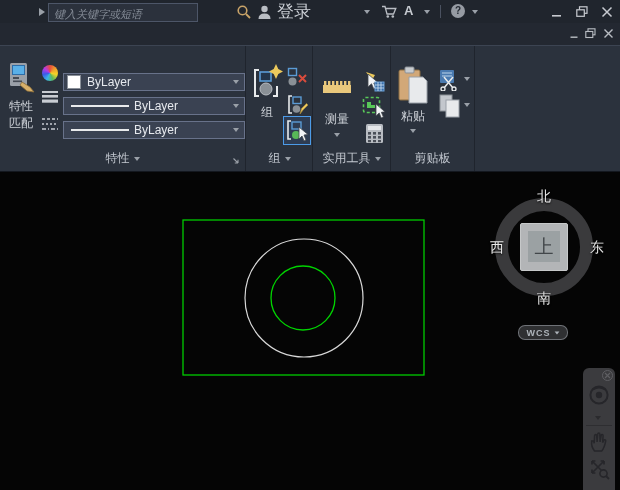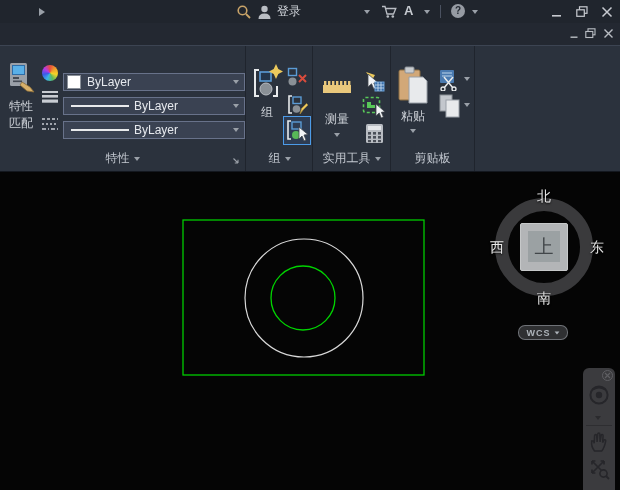--- a/index.html
+++ b/index.html
@@ -10,21 +10,21 @@
   
   .titlebar{position:absolute;top:0;left:0;right:0;height:23px;background:#20252d;}
   .tri-right{width:0;height:0;border-top:4px solid transparent;border-bottom:4px solid transparent;
              border-left:6px solid #9aa0a8;}
   .searchbox{position:absolute;left:48px;top:3px;width:148px;height:17px;background:#2b313c;
              border:1px solid #4d5668;}
   .searchbox input{width:100%;height:100%;background:transparent;border:0;outline:none;
              color:#cfd3d9;font-size:11px;padding:0 5px;box-sizing:border-box;
              font-family:"Liberation Sans","DejaVu Sans",sans-serif;}
   .searchbox input::placeholder{color:#858c97;font-style:italic;}
-  .tb-text{color:#cdd1d7;font-size:12px;line-height:23px;}
+  .tb-text{color:#cdd1d7;font-size:17px;line-height:23px;}
   .caret{width:0;height:0;border-left:3.5px solid transparent;border-right:3.5px solid transparent;
          border-top:4px solid #9aa0a8;}
   .vsep{width:1px;height:13px;background:#4a5160;}
   .helpcircle{width:14px;height:14px;border-radius:50%;background:#969ba3;color:#242a33;
               font-size:10px;font-weight:bold;text-align:center;line-height:14px;}
 
   
   .menubar{position:absolute;top:23px;left:0;right:0;height:22px;background:#232831;
            border-bottom:1px solid #3c4452;}
 
@@ -71,20 +71,23 @@
 
   .btn{cursor:default;}
 </style>
 </head>
 <body>
 
 <div class="app">
 
   <div class="titlebar">
     <div class="abs tri-right" style="left:39px;top:8px;"></div>
+    <div class="searchbox">
+      <input type="text" placeholder="键入关键字或短语" style="">
+    </div>
     <svg class="abs" style="left:236px;top:4px;" width="16" height="16" viewBox="0 0 16 16">
       <circle cx="6.5" cy="6.5" r="4.3" fill="none" stroke="#c9a469" stroke-width="1.6"></circle>
       <line x1="10" y1="10" x2="14" y2="14" stroke="#c9a469" stroke-width="1.8"></line>
     </svg>
     <svg class="abs" style="left:257px;top:4px;" width="15" height="16" viewBox="0 0 15 16">
       <circle cx="7.5" cy="5" r="3.2" fill="#b9bdc3"></circle>
       <path d="M1.5 15 Q1.5 9.5 7.5 9.5 Q13.5 9.5 13.5 15 Z" fill="#b9bdc3"></path>
     </svg>
     <span class="abs tb-text btn" style="left:277px;top:0;">登录</span>
     <div class="abs caret btn" style="left:364px;top:10px;"></div>

